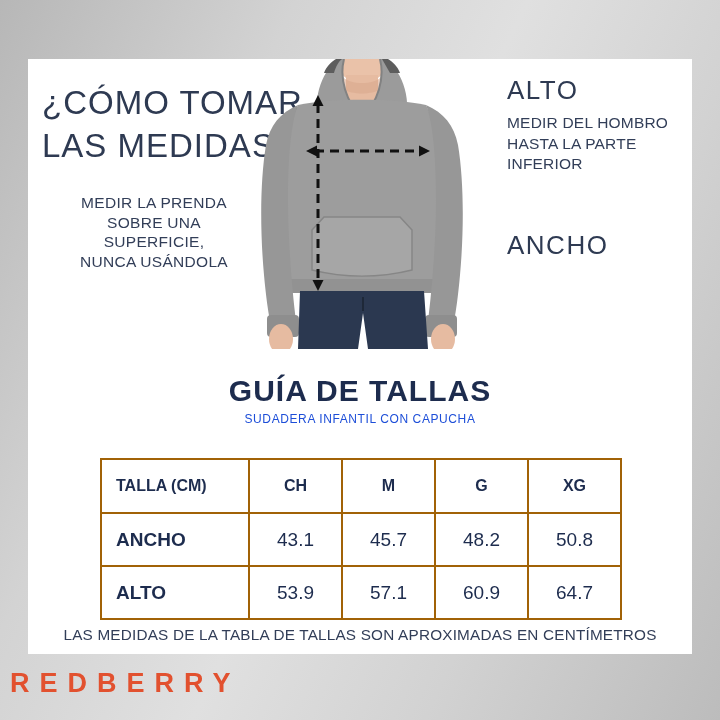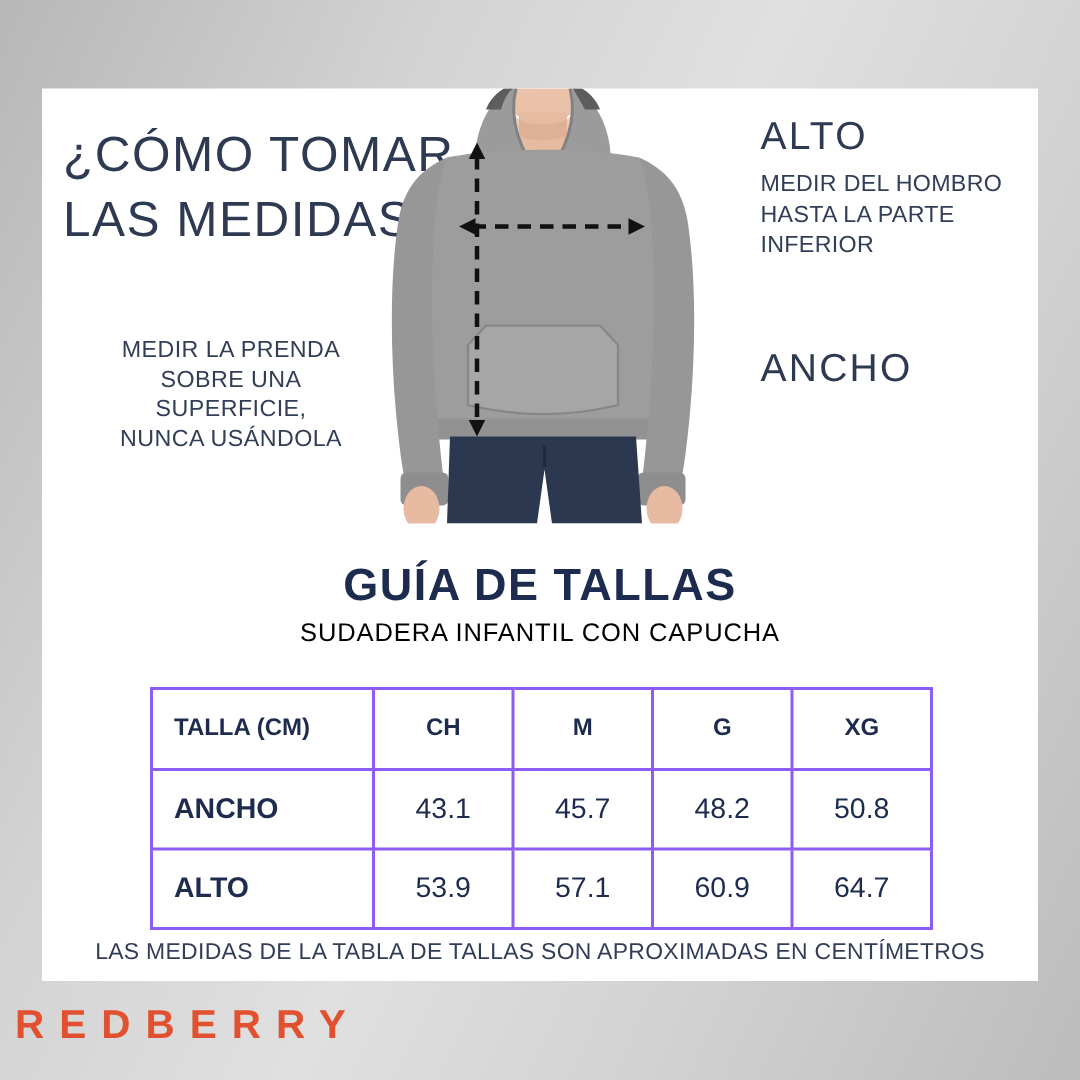--- a/index.html
+++ b/index.html
@@ -18,21 +18,21 @@
 
   
   .how-title {
     position:absolute; left:14px; top:22px; width:250px;
     font-size:33px; line-height:43px; font-weight:300;
     color:#2e3a52; letter-spacing:1px; white-space:nowrap;
   }
   .measure-note {
     position:absolute; left:28px; top:134px; width:196px;
     font-size:15.5px; line-height:19.5px; font-weight:300;
-    color:#323e58; text-align:center; letter-spacing:0.3px;margin-top:31px;
+    color:#323e58; text-align:center; letter-spacing:0.3px;
   }
 
   
   .figure { position:absolute; left:212px; top:0; width:240px; height:290px; }
 
   
   .side-block { position:absolute; left:479px; width:170px; color:#323e58; }
   .side-block.alto { top:16px; }
   .side-block.ancho { top:171px; }
   .side-heading {
@@ -43,30 +43,30 @@
     letter-spacing:0.2px;
   }
 
   
   .guide-title {
     position:absolute; top:315px; left:0; width:664px; text-align:center;
     font-size:30px; font-weight:bold; color:#1d2c4e; letter-spacing:1px;
   }
   .guide-subtitle {
     position:absolute; top:353px; left:0; width:664px; text-align:center;
-    font-size:17px; color:#000000; letter-spacing:0.6px;
+    font-size:12px; color:#1d4ed8; letter-spacing:0.6px;
   }
 
   table.sizes {
     position:absolute; left:72px; top:399px;
     border-collapse:collapse; table-layout:fixed; width:521px;
     color:#1d2c4e;
   }
   table.sizes td {
-    border:2px solid #8b5cf6; text-align:center; vertical-align:middle;
+    border:2px solid #a16207; text-align:center; vertical-align:middle;
   }
   table.sizes tr.hdr td { height:54px; font-size:16px; font-weight:bold; }
   table.sizes tr.row td { height:53px; font-size:19px; }
   table.sizes td.lbl {
     text-align:left; padding-left:14px; font-weight:bold; font-size:16px;
   }
   .col-size { width:148px; } .col-v { width:93px; }
 
   .disclaimer {
     position:absolute; top:567px; left:0; width:664px; text-align:center;

